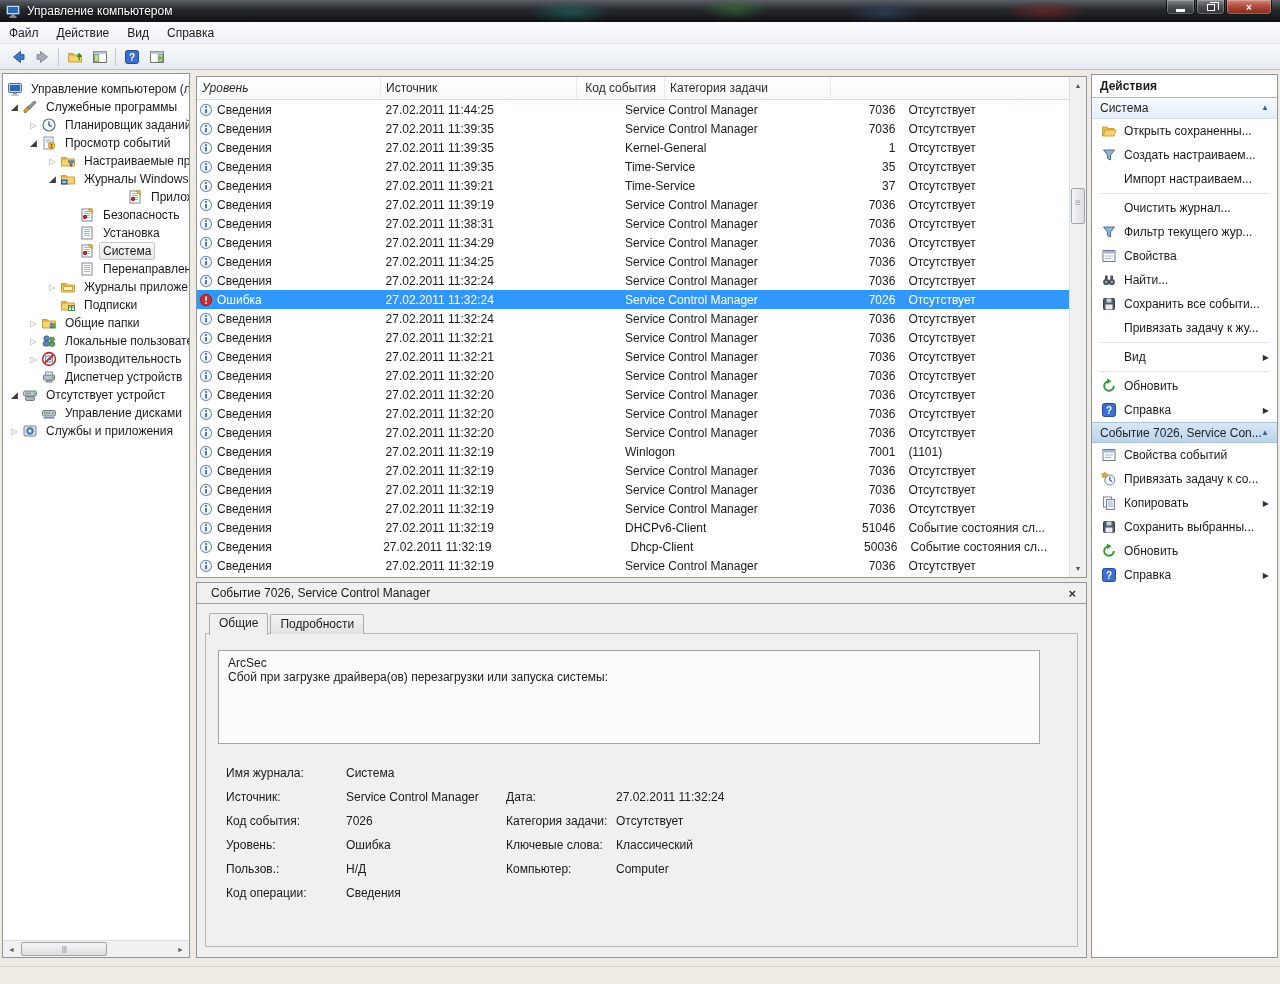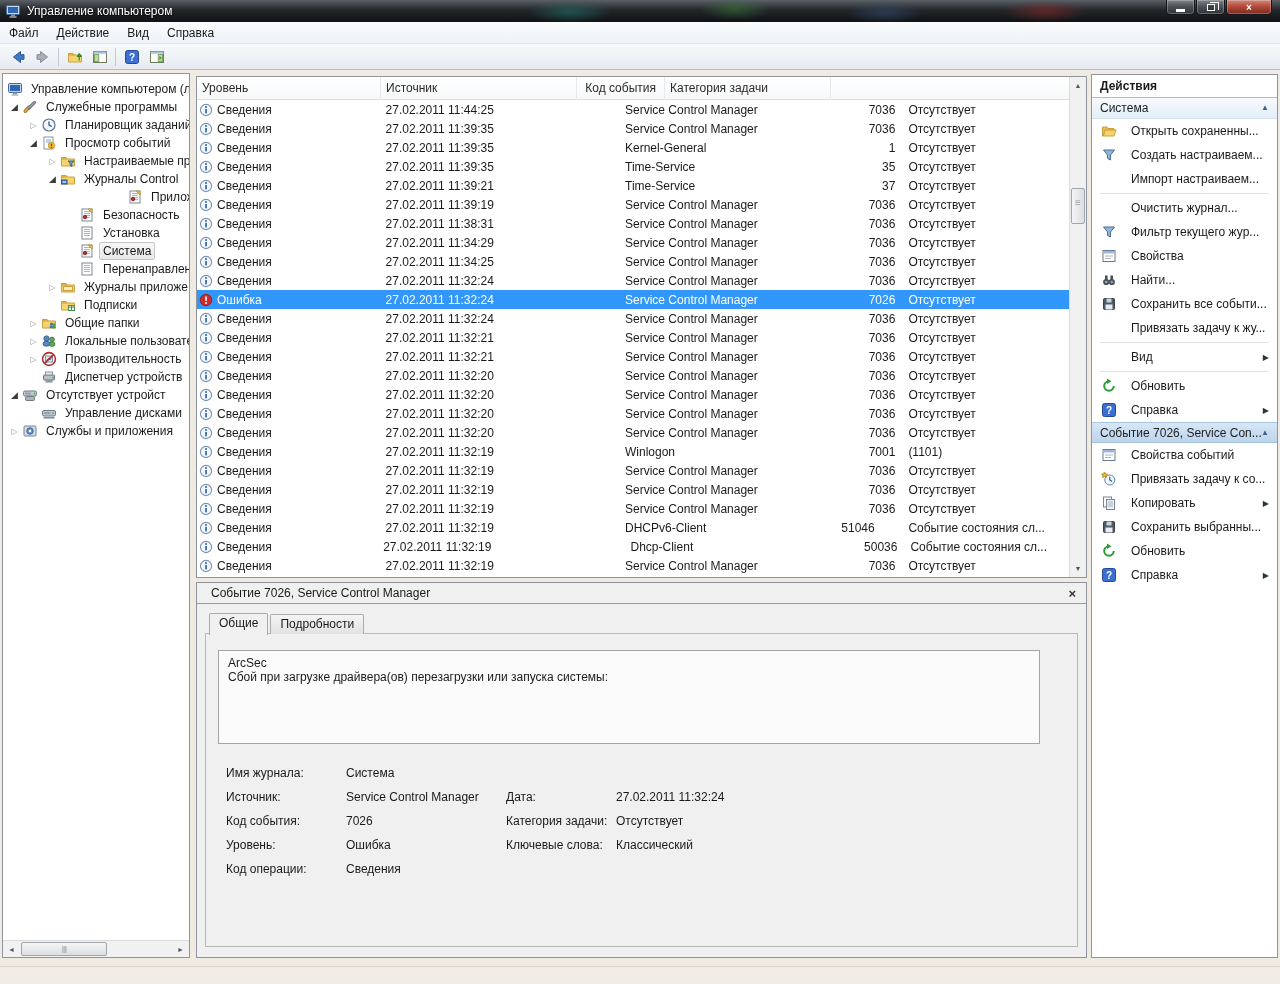--- a/index.html
+++ b/index.html
@@ -114,21 +114,21 @@
 
   
   .actions-title { height:23px; line-height:22px; padding-left:8px; font-weight:bold; border-bottom:1px solid #b5bac0; }
   .act-group-header { height:21px; line-height:20px; padding:0 8px; display:flex; align-items:center;
     background:linear-gradient(#f7fafd,#e3eef8); border-bottom:1px solid #d3e0ee; color:#1e1e1e; }
   .act-group-header.active { background:linear-gradient(#d7e7f6,#bbd4ec); border-top:1px solid #a9c4de; border-bottom:1px solid #a9c4de; }
   .act-group-label { flex:1 1 auto; overflow:hidden; white-space:nowrap; }
   .act-collapse { font-size:8px; color:#44618c; }
   .act-item { height:24px; display:flex; align-items:center; padding-left:8px; white-space:nowrap; overflow:hidden; }
   .act-ico { width:18px; height:16px; flex:0 0 18px; }
-  .act-label { margin-left:13px; flex:1 1 auto; overflow:hidden; }
+  .act-label { margin-left:6px; flex:1 1 auto; overflow:hidden; }
   .act-sub { font-size:8px; color:#333; margin:0 8px 0 4px; }
   .act-sep { height:1px; background:#e2e2e2; margin:2px 8px; }
 
   .icon { display:inline-flex; align-items:center; justify-content:center; }
   svg { display:block; }
 </style>
 </head>
 <body>
 
 <div class="titlebar">
@@ -270,21 +270,21 @@
       <div class="tree-row" style="padding-left: 42px;">
         <span class="exp expanded">◢</span>
         <span class="icon tree-ico">
           <svg width="16" height="16" viewBox="0 0 16 16">
             <path d="M1.5 4.5 L6 4.5 L7.2 6 L14.5 6 L14.5 13 L1.5 13 Z" fill="#f7d26d" stroke="#c9a23e"></path>
             <path d="M1.5 4.5 L6 4.5 L7.2 6 L1.5 6 Z" fill="#e9bf55" stroke="#c9a23e"></path>
             <rect x="1.5" y="9" width="5.5" height="4" fill="#3c78c8" stroke="#2b5a99"></rect>
             <rect x="2.5" y="10" width="3.5" height="2" fill="#a8c8ea"></rect>
           </svg>
         </span>
-        <span class="tree-label">Журналы Control</span>
+        <span class="tree-label">Журналы Windows</span>
       </div>
       <div class="tree-row" style="padding-left: 61px; margin-left: 48px;">
         <span class="exp none"></span>
         <span class="icon tree-ico">
           <svg width="16" height="16" viewBox="0 0 16 16">
             <rect x="3" y="2" width="10" height="12" fill="#fff" stroke="#7f8894"></rect>
 <line x1="5" y1="4.5" x2="11" y2="4.5" stroke="#9fb6d4"></line>
             <line x1="5" y1="6.5" x2="11" y2="6.5" stroke="#9fb6d4"></line>
 <line x1="5" y1="8.5" x2="11" y2="8.5" stroke="#9fb6d4"></line>
             <line x1="5" y1="10.5" x2="11" y2="10.5" stroke="#9fb6d4"></line>
@@ -464,21 +464,21 @@
     </div>
   <div class="hscroll">
     <span class="hs-arrow hs-left">◄</span>
     <span class="hthumb"></span>
     <span class="hs-arrow hs-right">►</span>
   </div>
 </div>
 
 <div class="panel" id="list-panel">
   <div id="list-header">
-      <span class="hd-cell" style="width: 184px;">Уровень</span>
+      <span class="hd-cell" style="width: 184px; font-style: italic;">Уровень</span>
       <span class="hd-cell" style="width: 196px;">Источник</span>
       <span class="hd-cell num" style="width: 88px;">Код события</span>
       <span class="hd-cell" style="width: 166px;">Категория задачи</span>
     </div>
   <div id="list-rows">
       <div class="lv-row">
         <span class="lv-cell" style="width: 184px; display: flex; align-items: center; padding: 0px;">
           <span class="icon row-ico">
             <svg width="14" height="14" viewBox="0 0 16 16">
               <circle cx="8" cy="8" r="6.4" fill="#f4f8fc" stroke="#7a93b4" stroke-width="1.3"></circle>
@@ -835,21 +835,21 @@
             <svg width="14" height="14" viewBox="0 0 16 16">
               <circle cx="8" cy="8" r="6.4" fill="#f4f8fc" stroke="#7a93b4" stroke-width="1.3"></circle>
               <rect x="7.1" y="6.8" width="1.9" height="5" fill="#2b5fa6"></rect>
               <circle cx="8" cy="4.7" r="1.15" fill="#2b5fa6"></circle>
             </svg>
           </span>
           <span>Сведения</span>
         </span>
         <span class="lv-cell" style="width: 240px;">27.02.2011 11:32:19</span>
         <span class="lv-cell" style="width: 196px;">DHCPv6-Client</span>
-        <span class="lv-cell num" style="width: 88px; text-align: center;">51046</span>
+        <span class="lv-cell num" style="width: 88px;">51046</span>
         <span class="lv-cell" style="width: 166px;">Событие состояния сл...</span>
       </div>
       <div class="lv-row">
         <span class="lv-cell" style="width: 184px; display: flex; align-items: center; padding: 0px;">
           <span class="icon row-ico">
             <svg width="14" height="14" viewBox="0 0 16 16">
               <circle cx="8" cy="8" r="6.4" fill="#f4f8fc" stroke="#7a93b4" stroke-width="1.3"></circle>
               <rect x="7.1" y="6.8" width="1.9" height="5" fill="#2b5fa6"></rect>
               <circle cx="8" cy="4.7" r="1.15" fill="#2b5fa6"></circle>
             </svg>
@@ -913,20 +913,26 @@
           <span class="f-r">Категория задачи:</span>
           <span class="f-rv">Отсутствует</span>
         </div>
         <div class="field-row">
           <span class="f-l">Уровень:</span>
           <span class="f-lv">Ошибка</span>
           <span class="f-r">Ключевые слова:</span>
           <span class="f-rv">Классический</span>
         </div>
         <div class="field-row">
+          <span class="f-l">Пользов.:</span>
+          <span class="f-lv">Н/Д</span>
+          <span class="f-r">Компьютер:</span>
+          <span class="f-rv">Computer</span>
+        </div>
+        <div class="field-row">
           <span class="f-l">Код операции:</span>
           <span class="f-lv">Сведения</span>
         </div>
       </div>
   </div>
 </div>
 
 <div class="panel" id="actions-panel">
   <div class="actions-title">Действия</div>
   <div id="actions-groups">

